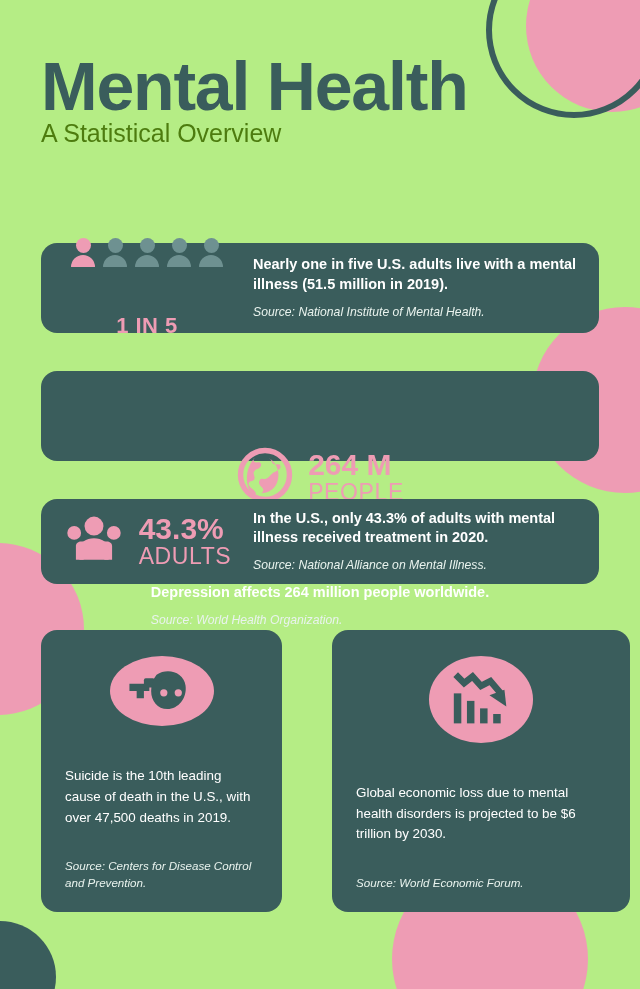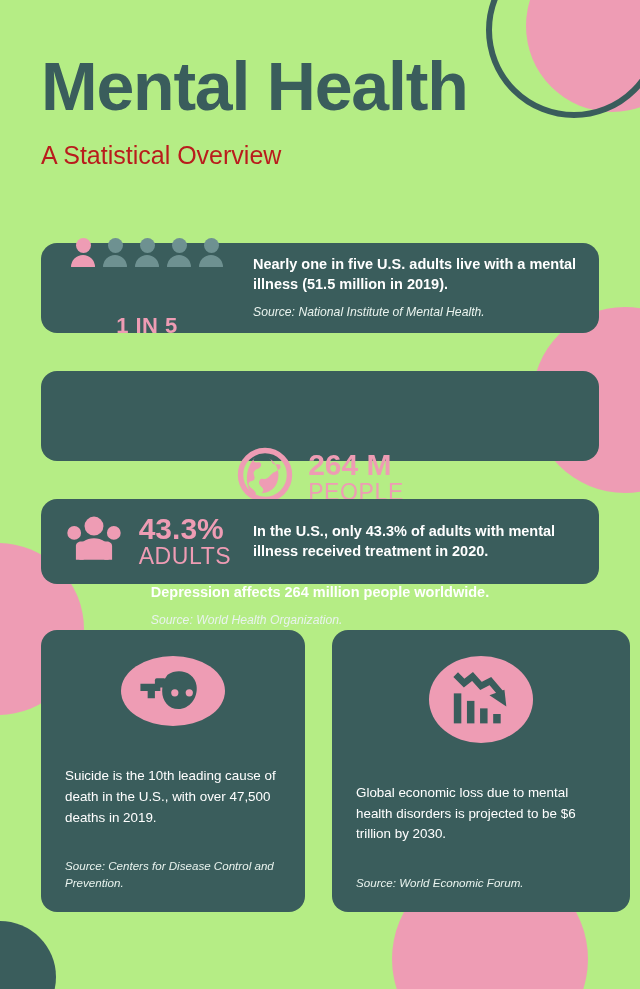--- a/index.html
+++ b/index.html
@@ -35,21 +35,21 @@
     bottom:-44px; left:-56px; width:112px; height:112px; background:#3a5d5c;
   }
 
   
   .header { position:absolute; left:41px; top:52px; z-index:5; }
   .title {
     font-size:68px; font-weight:bold; color:#3a5d5c;
     letter-spacing:-1.2px; line-height:1.0;
   }
   .subtitle {
-    font-size:25px; color:#b91c1c; margin-top:22px; line-height:1.1;
+    font-size:25px; color:#4d7c0f; line-height:1.1;
   }
 
   
   .card {
     position:absolute; background:#3a5d5c; border-radius:16px; z-index:4;
     display:flex; align-items:center;
   }
   .card-wide { left:41px; width:558px; }
   #card-1 { top:243px;  height:90px; }
   #card-2 { top:371px;  height:90px;flex-direction:column; }
@@ -95,21 +95,21 @@
   .bigunit {
     color:#ee9cb4; font-size:23px; line-height:1.05; letter-spacing:0.6px;
     text-align:left; font-weight:400;
   }
 
   
   .card-tall {
     top:630px; height:282px; flex-direction:column; align-items:stretch;
     padding:22px 24px 20px;
   }
-  #card-4 { left:41px;  width:264px; }
+  #card-4 { left:41px;  width:241px; }
   #card-5 { left:332px; width:298px; }
 
   .circle-icon {
     width:104px; height:104px; border-radius:50%; background:#ee9cb4;
     margin:4px auto 0; display:flex; align-items:center; justify-content:center;
   }
   .tall-body {
     color:#ffffff; font-size:13.4px; line-height:1.55; margin-top:40px;
   }
   .tall-source {
@@ -202,20 +202,21 @@
         </svg>
       </span>
       <span>
         <div class="bignum">43.3%</div>
         <div class="bigunit">ADULTS</div>
       </span>
     </div>
   </div>
   <div class="copy">
     <div class="headline">In the U.S., only 43.3% of adults with mental illness received treatment in 2020.</div>
+    <div class="source">Source: National Alliance on Mental Illness.</div>
   </div>
 </div>
 
 <div class="card card-tall" id="card-4">
   <div class="circle-icon">
     <svg width="76" height="58" viewBox="0 0 84 64" aria-hidden="true">
       <path d="M6 24h22v8h-6v8h-8v-8H6z" fill="#3a5d5c"></path>
       <rect x="22" y="18" width="12" height="10" rx="2" fill="#3a5d5c"></rect>
       <path d="M36 14c12-8 30-3 32 12 2 14-8 26-20 26-11 0-18-9-18-20
                0-7 2-13 6-18z" fill="#3a5d5c"></path>

